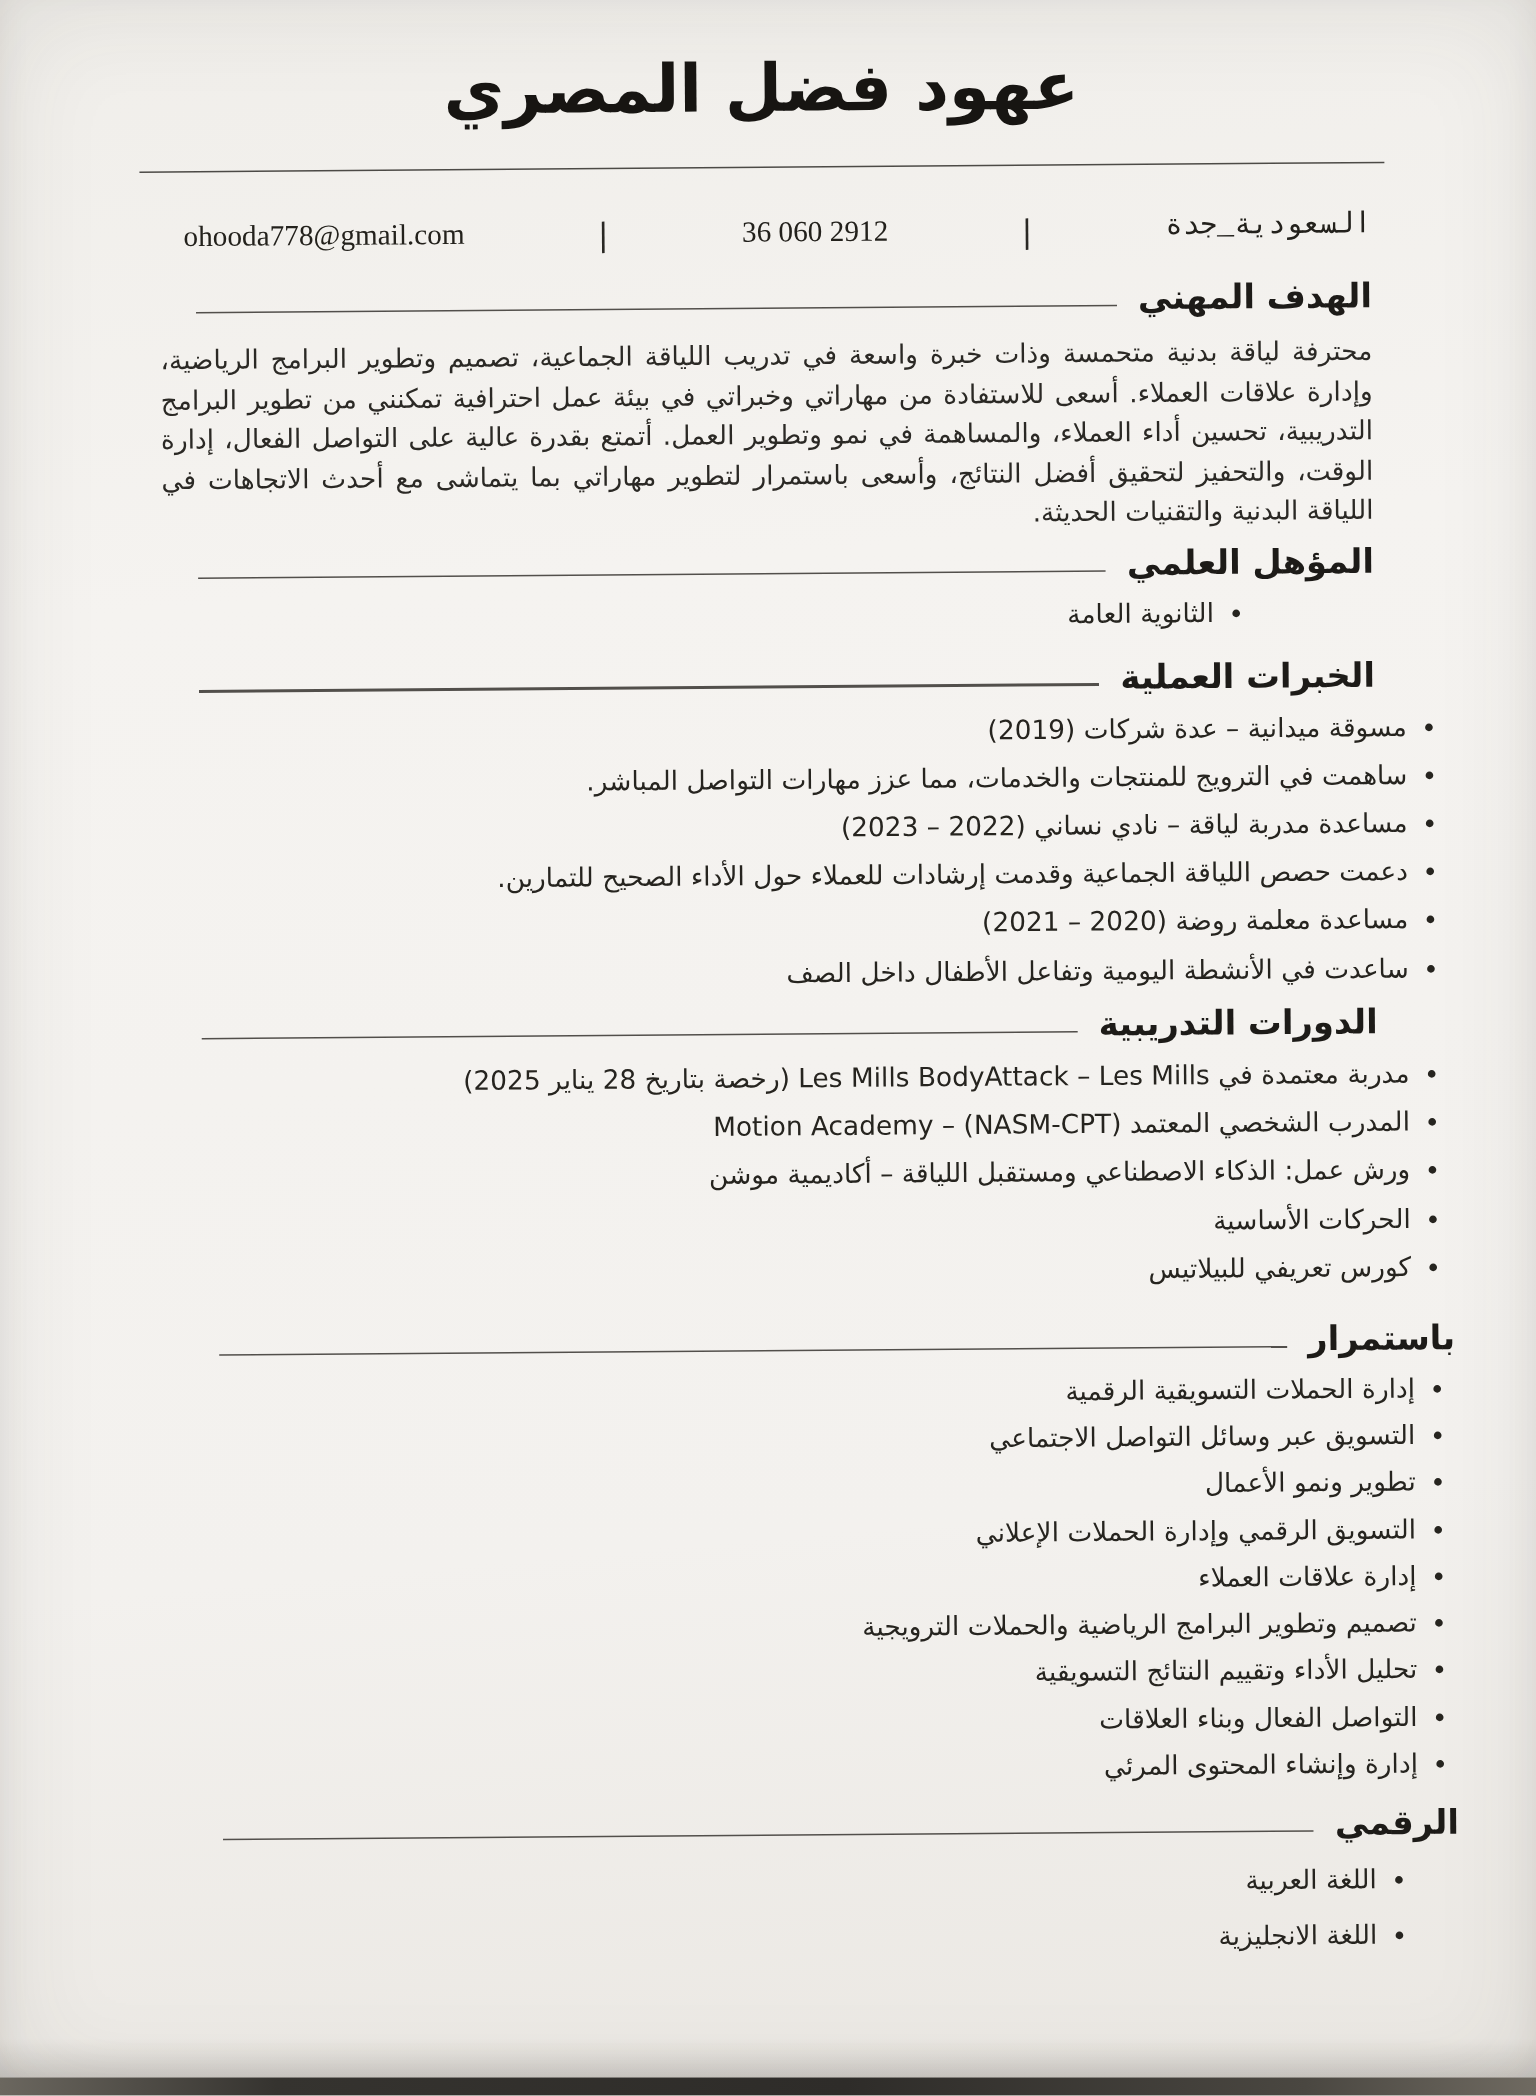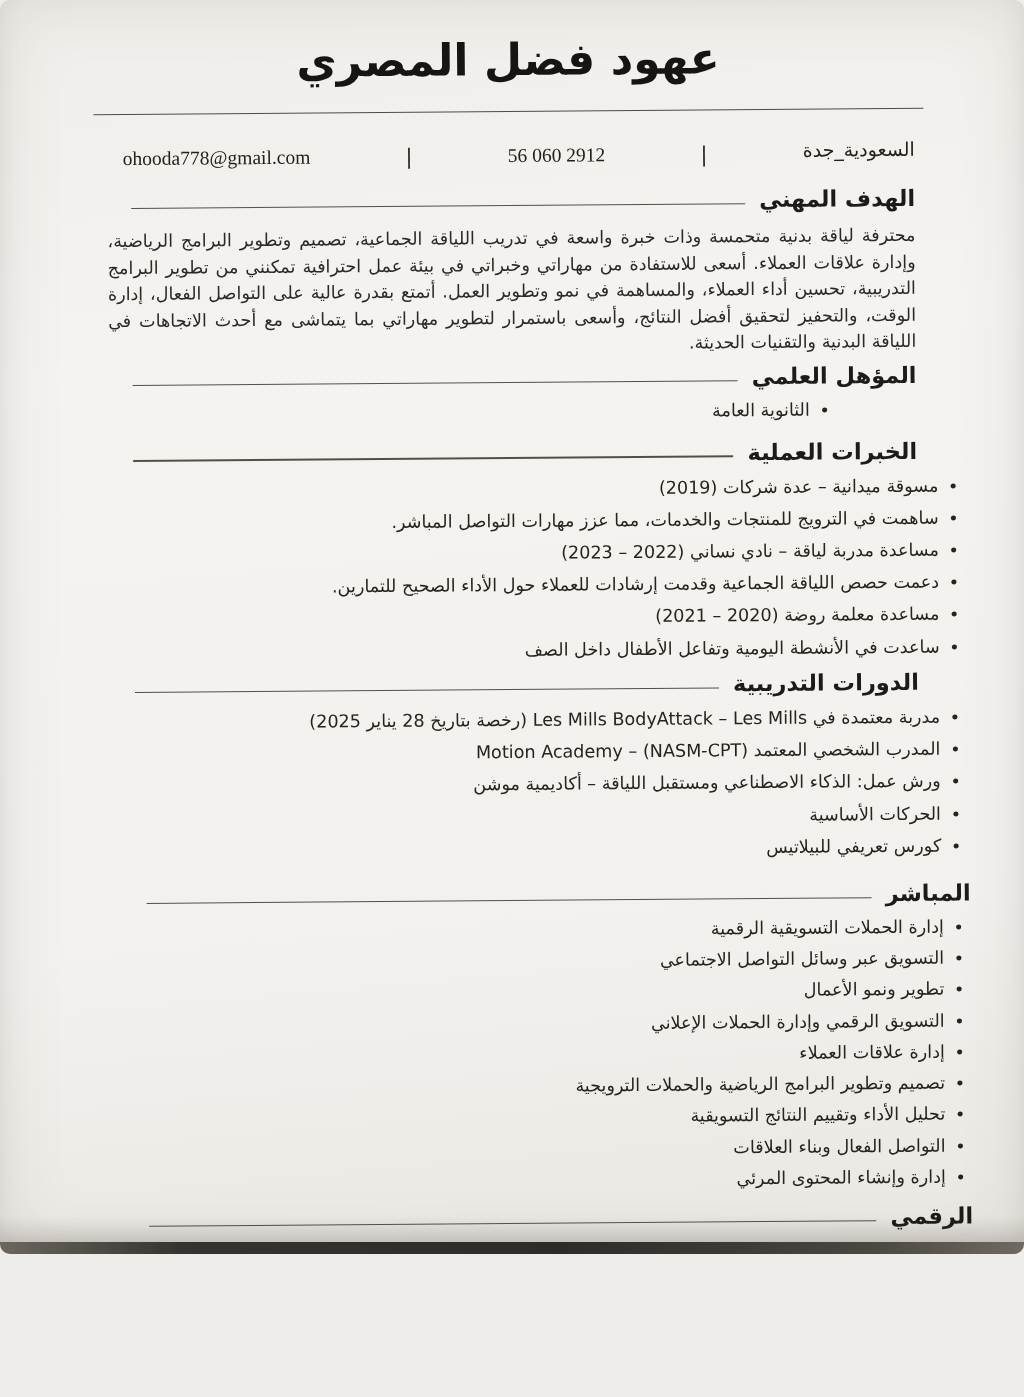--- a/index.html
+++ b/index.html
@@ -5,25 +5,24 @@
   * { margin:0; padding:0; box-sizing:border-box; }
   html, body { width:1024px; height:1397px; }
   body {
     font-family:"DejaVu Sans", sans-serif;
     background:#efede9;
     color:#26241f;
     overflow:hidden;
   }
   .page {
     position:relative;
-    width:1024px; height:1254px;
+    width:1024px; height:1397px;
     background:linear-gradient(175deg,#f0eeea 0%,#f5f3f0 28%,#f3f1ee 72%,#eae7e2 100%);
     box-shadow:inset 0 0 70px rgba(60,55,48,.10), inset 0 -10px 22px rgba(60,55,48,.08);
     overflow:hidden;
-    border-radius:10px;
   }
   .content {
     position:absolute; inset:0;
     direction:rtl;
     transform:rotate(-0.45deg);
     transform-origin:50% 45%;
   }
 
   .doc-title {
     margin-top:34px;
@@ -44,21 +43,21 @@
     margin:32px 106px 0 126px;
     font-size:19px;
     color:#23211c;
   }
   .contact-sep { font-size:21px; font-weight:400; color:#2a2824; }
   .latin {
     font-family:"Liberation Serif","DejaVu Serif",serif;
     direction:ltr; unicode-bidi:embed;
     font-size:19.5px;
   }
-  .contact-location { margin-top:-8px; }
+  .contact-location { margin-top:-8px;font-family:Liberation Mono, monospace; }
 
   .section { margin:0 106px 0 110px; }
   .section--flush { margin:0 56px 0 140px; }
 
   .section-head { display:flex; align-items:center; }
   .head-label {
     font-size:22.5px; font-weight:700;
     color:#1d1b18; white-space:nowrap;
   }
   .head-rule {
@@ -120,21 +119,21 @@
 
 <div class="page">
   <div class="content">
 
     <h1 class="doc-title">عهود فضل المصري</h1>
     <div class="title-rule"></div>
 
     <div class="contact">
       <span class="contact-location">السعودية_جدة</span>
       <span class="contact-sep">|</span>
-      <span class="latin">56 060 2912</span>
+      <span class="latin">36 060 2912</span>
       <span class="contact-sep">|</span>
       <span class="latin">ohooda778@gmail.com</span>
     </div>
 
     <section class="section mt-a">
       <div class="section-head">
         <h2 class="head-label">الهدف المهني</h2>
         <div class="head-rule"></div>
       </div>
       <p class="objective-text">محترفة لياقة بدنية متحمسة وذات خبرة واسعة في تدريب اللياقة الجماعية، تصميم وتطوير البرامج الرياضية، وإدارة علاقات العملاء. أسعى للاستفادة من مهاراتي وخبراتي في بيئة عمل احترافية تمكنني من تطوير البرامج التدريبية، تحسين أداء العملاء، والمساهمة في نمو وتطوير العمل. أتمتع بقدرة عالية على التواصل الفعال، إدارة الوقت، والتحفيز لتحقيق أفضل النتائج، وأسعى باستمرار لتطوير مهاراتي بما يتماشى مع أحدث الاتجاهات في اللياقة البدنية والتقنيات الحديثة.</p>
@@ -174,21 +173,21 @@
         <li>مدربة معتمدة في Les Mills BodyAttack – Les Mills (رخصة بتاريخ 28 يناير 2025)</li>
         <li>المدرب الشخصي المعتمد (NASM-CPT) – Motion Academy</li>
         <li>ورش عمل: الذكاء الاصطناعي ومستقبل اللياقة – أكاديمية موشن</li>
         <li>الحركات الأساسية</li>
         <li>كورس تعريفي للبيلاتيس</li>
       </ul>
     </section>
 
     <section class="section section--flush mt-e">
       <div class="section-head">
-        <h2 class="head-label">المباشر</h2>
+        <h2 class="head-label">باستمرار</h2>
         <div class="head-rule"></div>
       </div>
       <ul class="bullet-list skills-list">
         <li>إدارة الحملات التسويقية الرقمية</li>
         <li>التسويق عبر وسائل التواصل الاجتماعي</li>
         <li>تطوير ونمو الأعمال</li>
         <li>التسويق الرقمي وإدارة الحملات الإعلاني</li>
         <li>إدارة علاقات العملاء</li>
         <li>تصميم وتطوير البرامج الرياضية والحملات الترويجية</li>
         <li>تحليل الأداء وتقييم النتائج التسويقية</li>

